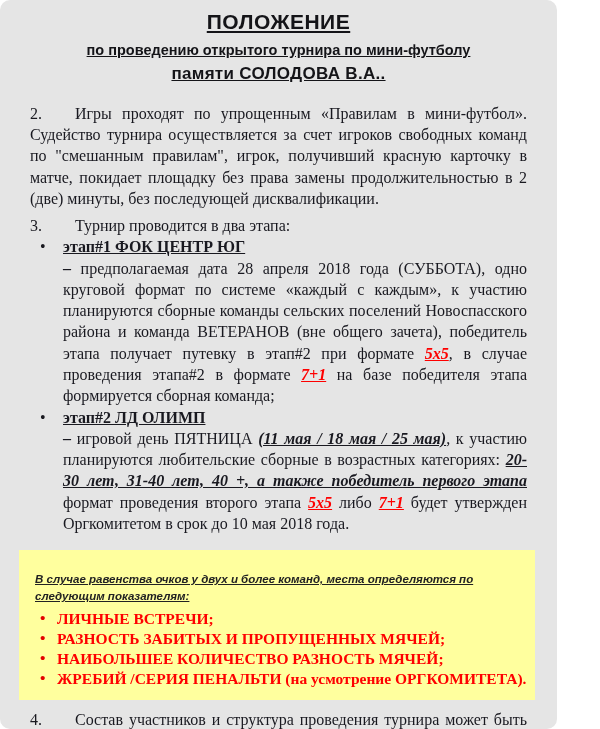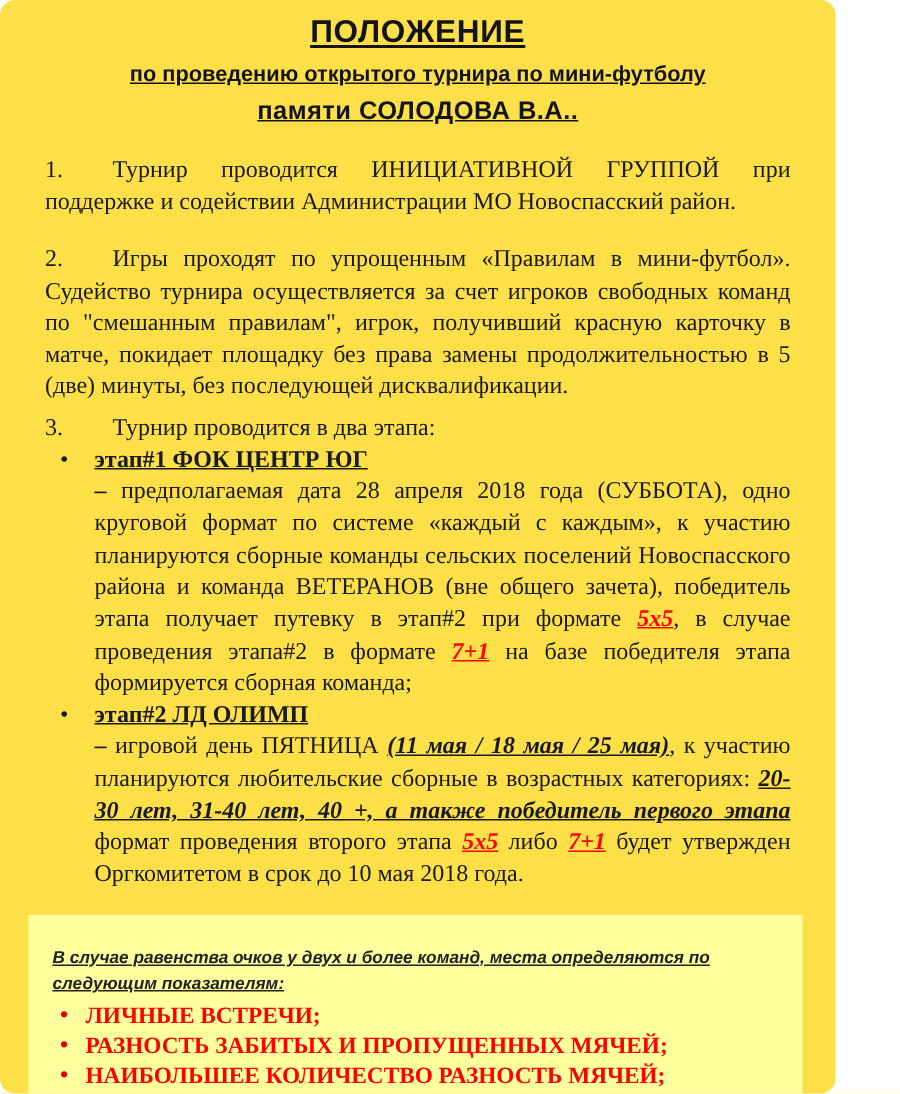--- a/index.html
+++ b/index.html
@@ -2,21 +2,21 @@
 <html lang="ru"><head>
 <meta charset="utf-8">
 <style>
   html, body { margin: 0; padding: 0; background: #ffffff; }
   .page {
     width: 557px;
     height: 729px;
     box-sizing: border-box;
     padding: 8px 30px 6px 30px;
     overflow: hidden;
-    background: #fde047;
+    background: #e5e5e5;
     font-family: "Liberation Serif", "DejaVu Serif", serif;
     font-size: 16px;
     line-height: 1.33;
     color: #191920;
     border-radius: 10px;
   }
   
   .doc-header { text-align: center; font-family: "Liberation Sans", "DejaVu Sans", sans-serif; }
   .doc-title {
     margin: 0 0 5px 0;
@@ -94,23 +94,22 @@
 <body>
 
 <div class="page">
 
   <header class="doc-header">
     <h1 class="doc-title">ПОЛОЖЕНИЕ</h1>
     <h2 class="doc-subtitle">по проведению открытого турнира по мини-футболу</h2>
     <h3 class="doc-memorial">памяти СОЛОДОВА В.А..</h3>
   </header>
 
-  <p class="para mb-lg"><span class="num">1.</span><span>Турнир проводится ИНИЦИАТИВНОЙ ГРУППОЙ при поддержке и содействии Администрации МО Новоспасский район.</span></p>
 
-  <p class="para mb-sm"><span class="num">2.</span><span>Игры проходят по упрощенным «Правилам в мини-футбол». Судейство турнира осуществляется за счет игроков свободных команд по "смешанным правилам", игрок, получивший красную карточку в матче, покидает площадку без права замены продолжительностью в 5 (две) минуты, без последующей дисквалификации.</span></p>
+  <p class="para mb-sm"><span class="num">2.</span><span>Игры проходят по упрощенным «Правилам в мини-футбол». Судейство турнира осуществляется за счет игроков свободных команд по "смешанным правилам", игрок, получивший красную карточку в матче, покидает площадку без права замены продолжительностью в 2 (две) минуты, без последующей дисквалификации.</span></p>
 
   <p class="para"><span class="num">3.</span><span>Турнир проводится в два этапа:</span></p>
 
   <ul class="stages">
     <li class="stage">
       <div class="stage-head"><span class="bullet">•</span><span class="stage-title">этап#1 ФОК ЦЕНТР ЮГ</span></div>
       <p class="stage-body"><span class="bold-dash">– </span><span>предполагаемая дата 28 апреля 2018 года (СУББОТА), одно круговой формат по системе «каждый с каждым», к участию планируются сборные команды сельских поселений Новоспасского района и команда ВЕТЕРАНОВ (вне общего зачета), победитель этапа получает путевку в этап#2 при формате </span><span class="fmt">5x5</span><span>, в случае проведения этапа#2 в формате </span><span class="fmt">7+1</span><span> на базе победителя этапа формируется сборная команда;</span></p>
     </li>
     <li class="stage">
       <div class="stage-head"><span class="bullet">•</span><span class="stage-title">этап#2 ЛД ОЛИМП</span></div>

